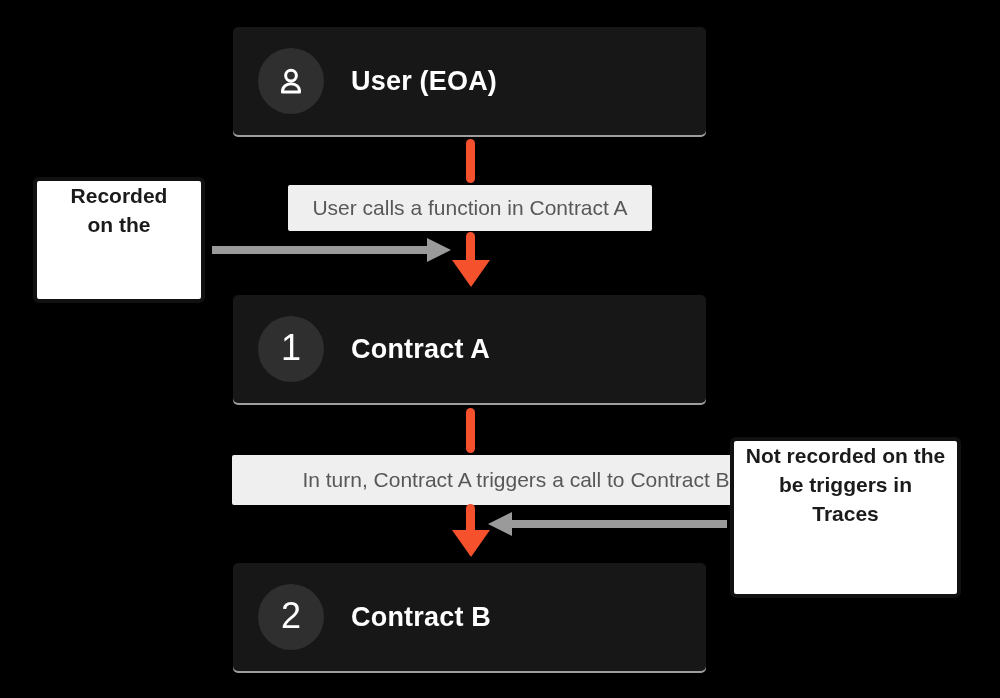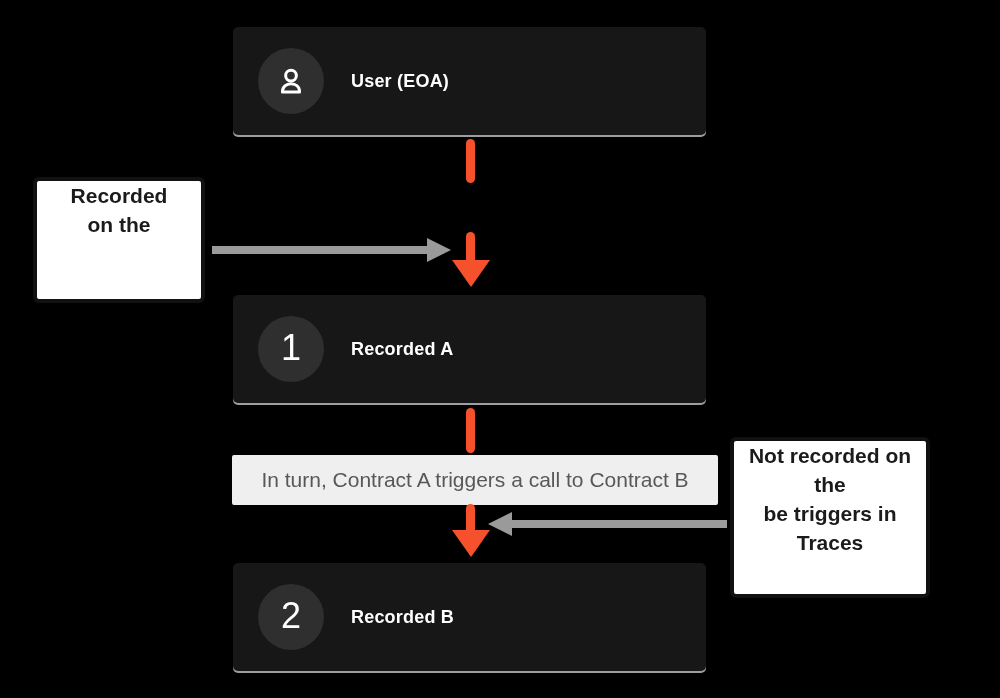--- a/index.html
+++ b/index.html
@@ -45,42 +45,42 @@
   }
   .node-badge .num {
     color: #ffffff;
     font-size: 36px;
     font-weight: 400;
     line-height: 1;
     transform: translateY(-1px);
   }
   .node-label {
     color: #ffffff;
-    font-size: 18px;
+    font-size: 27px;
     font-weight: 700;
     letter-spacing: 0.2px;
   }
   #node-user      { top: 27px; }
   #node-contract-a{ top: 295px; }
   #node-contract-b{ top: 563px; }
 
   
   .pill {
     position: absolute;
     background: #efefef;
     color: #58585a;
     font-size: 21px;
     display: flex;
     align-items: center;
     justify-content: center;
     border-radius: 2px;
     white-space: nowrap;
   }
   #pill-1 { left: 288px; top: 185px; width: 364px; height: 46px; }
-  #pill-2 { left: 232px; top: 455px; width: 486px; height: 50px; }
+  #pill-2 { left: 232px; top: 455px; width: 486px; height: 50px; padding-left: 41px; }
 
   
   .o-shaft {
     position: absolute;
     width: 9px;
     background: #f4512c;
     border-radius: 5px;
     left: 466px;
   }
   #o1a { top: 139px; height: 44px; }
@@ -125,71 +125,72 @@
     display: flex;
     flex-direction: column;
     align-items: center;
     text-align: center;
     color: #1b1b1b;
     font-size: 21px;
     font-weight: 700;
     line-height: 29px;
   }
   #callout-left  { left: 33px;  top: 177px; width: 172px; height: 126px; }
-  #callout-right { left: 730px; top: 437px; width: 200px; height: 161px; }
+  #callout-right { left: 730px; top: 437px; width: 231px; height: 161px; }
   .callout span { display: block; }
 
   .user-icon-svg { display: block; }
 </style>
 </head>
 <body>
 
 <div class="stage">
 
   <div class="node" id="node-user">
     <div class="node-badge">
       <svg class="user-icon-svg" width="38" height="38" viewBox="0 0 24 24" fill="none" stroke="#ffffff" stroke-width="1.9" stroke-linecap="round" stroke-linejoin="round">
         <circle cx="12" cy="8.6" r="3.4"></circle>
         <path d="M6.6 18.9 C6.6 15.7 9 13.8 12 13.8 C15 13.8 17.4 15.7 17.4 18.9 Z"></path>
       </svg>
     </div>
     <div class="node-label">User (EOA)</div>
   </div>
 
   <div class="o-shaft" id="o1a"></div>
+  <div class="pill" id="pill-1">User calls a function in Contract A</div>
   <div class="o-shaft" id="o1b"></div>
   <div class="o-head" id="o1h"></div>
 
   <div class="callout" id="callout-left">
     <span>Recorded</span>
     <span>on the</span>
   </div>
   <div class="g-shaft" id="g1s"></div>
   <div class="g-head" id="g1h"></div>
 
   <div class="node" id="node-contract-a">
     <div class="node-badge">
       <span class="num">1</span>
     </div>
-    <div class="node-label">Recorded A</div>
+    <div class="node-label">Contract A</div>
   </div>
 
   <div class="o-shaft" id="o2a"></div>
   <div class="pill" id="pill-2">In turn, Contract A triggers a call to Contract B</div>
   <div class="o-shaft" id="o2b"></div>
   <div class="o-head" id="o2h"></div>
 
   <div class="callout" id="callout-right">
     <span>Not recorded on the</span>
     <span>be triggers in</span>
     <span>Traces</span>
   </div>
   <div class="g-shaft" id="g2s"></div>
   <div class="g-head" id="g2h"></div>
 
   <div class="node" id="node-contract-b">
     <div class="node-badge">
       <span class="num">2</span>
     </div>
-    <div class="node-label">Recorded B</div>
+    <div class="node-label">Contract B</div>
   </div>
 
 </div>
 
 </body></html>

